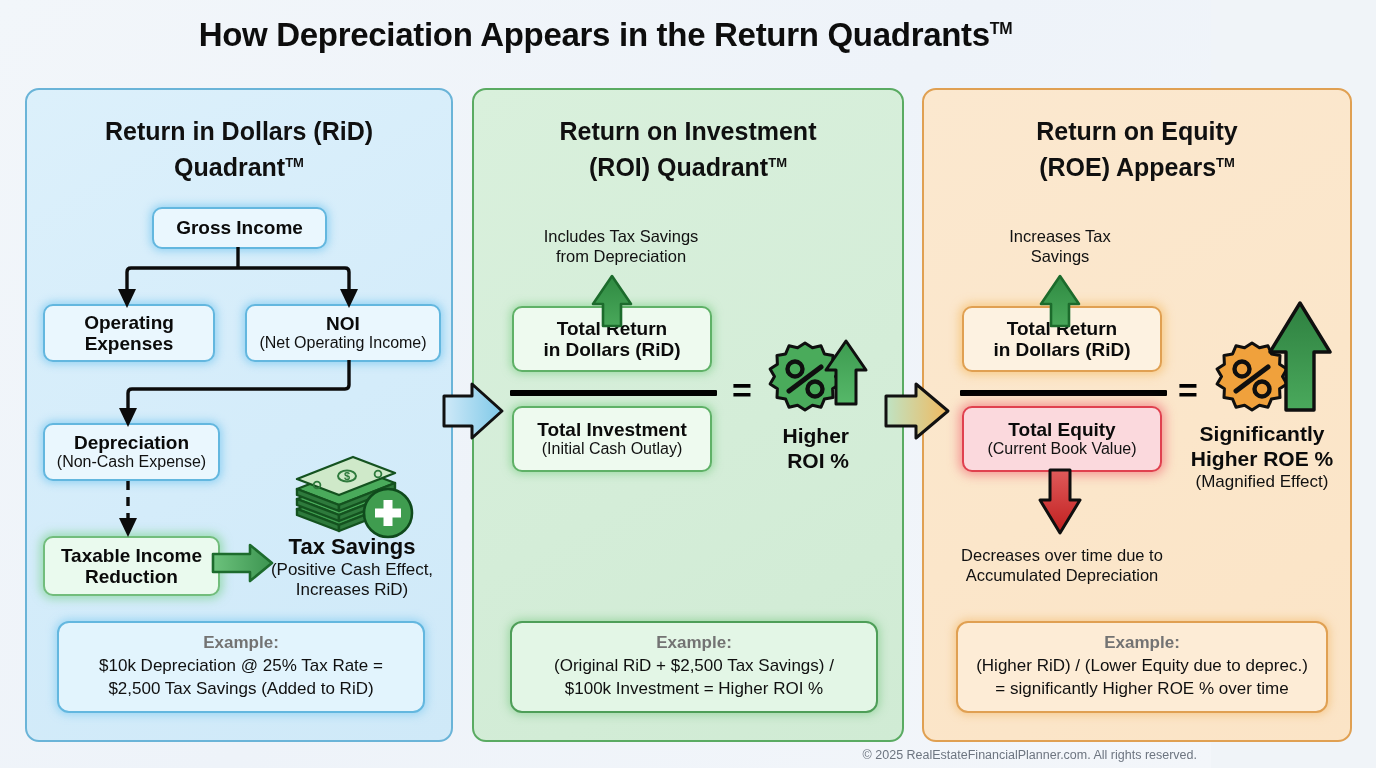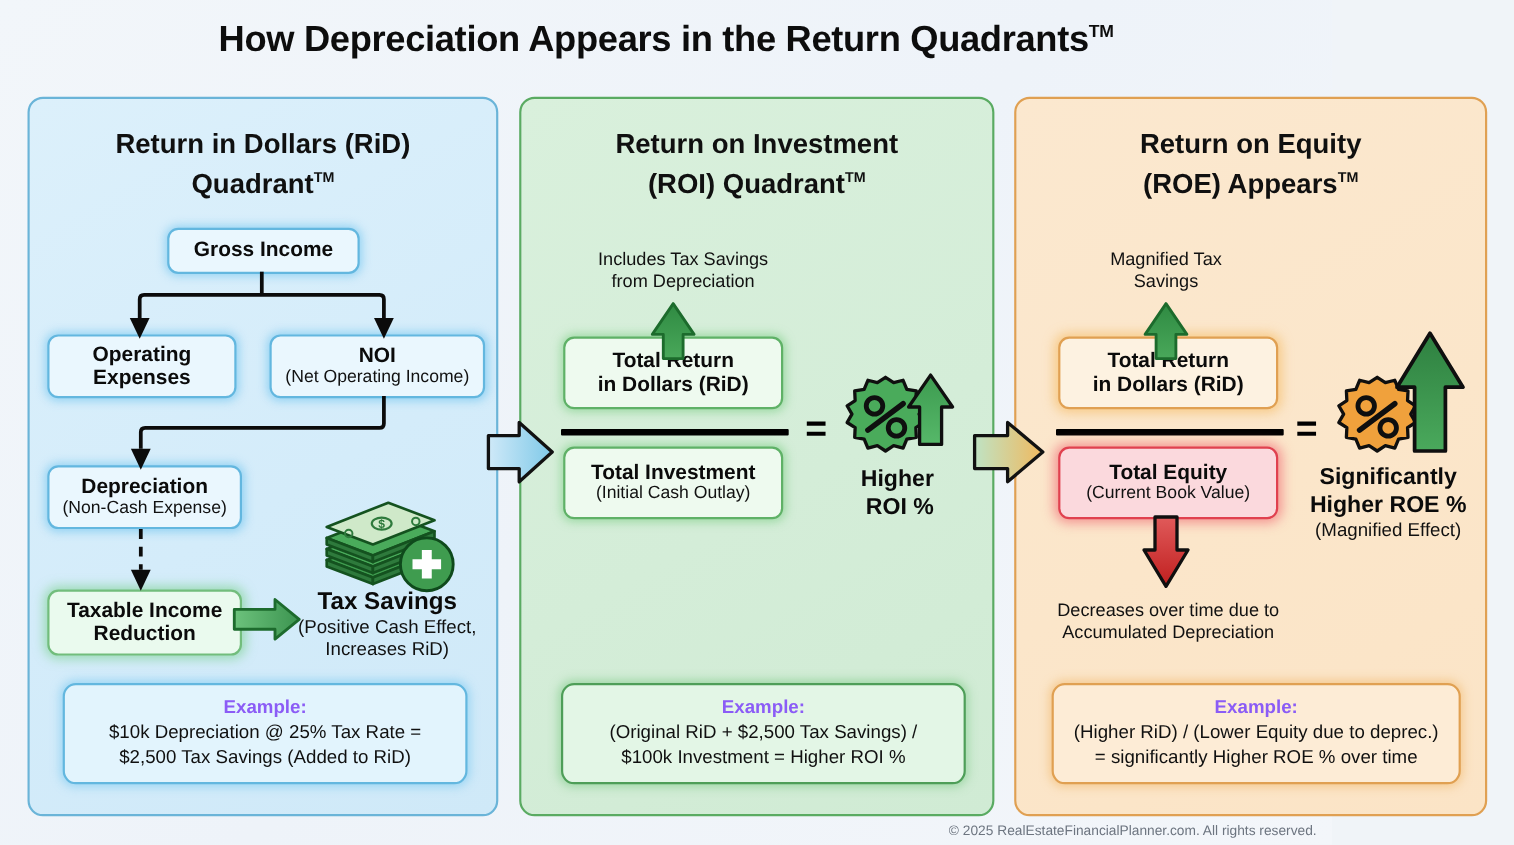--- a/index.html
+++ b/index.html
@@ -61,21 +61,21 @@
                 box-shadow: 0 0 10px 3px rgba(245,185,95,.6); }
   .pink-node { background: #fbd9dd; border-color: #e0414f;
                 box-shadow: 0 0 11px 3px rgba(240,90,105,.58); }
 
   
   .example {
     position: absolute; border-radius: 12px; border: 2px solid;
     display: flex; flex-direction: column; align-items: center;
     justify-content: center; text-align: center; padding: 8px 10px;
   }
-  .example .ex-h { font-size: 17px; font-weight: bold; color: #8b5cf6; margin-bottom: 2px;}
+  .example .ex-h { font-size: 17px; font-weight: bold; color: #737373; margin-bottom: 2px;}
   .example .ex-l { font-size: 17px; color: #101010; line-height: 1.33; }
   #example-rid { background: #e2f4fd; border-color: #63b7df;
                  box-shadow: 0 0 9px 2px rgba(120,200,240,.6); }
   #example-roi { background: #e3f6e6; border-color: #4e9e58;
                  box-shadow: 0 0 9px 2px rgba(110,195,120,.5); }
   #example-roe { background: #fdecd6; border-color: #e0a052;
                  box-shadow: 0 0 9px 2px rgba(240,180,100,.55); }
 
   
   .caption { position: absolute; text-align: center; font-size: 16.5px;
@@ -187,21 +187,21 @@
     </div>
   </div>
 
   <div class="panel" id="panel-roe">
     <div class="panel-title">
       <span>Return on Equity</span><br>
       <span>(ROE) Appears</span><span class="tm">TM</span>
     </div>
 
     <div class="caption" style="left:46px; top:136px; width:180px;">
-      <span>Magnified Tax</span><br>
+      <span>Increases Tax</span><br>
       <span>Savings</span>
     </div>
 
     <div class="node orange-node" style="left:38px; top:216px; width:200px; height:66px;">
       <div class="nm">Total Return</div>
       <div class="nm">in Dollars (RiD)</div>
     </div>
 
     <div class="frac-bar" style="left:36px; top:300px; width:207px;"></div>
 

